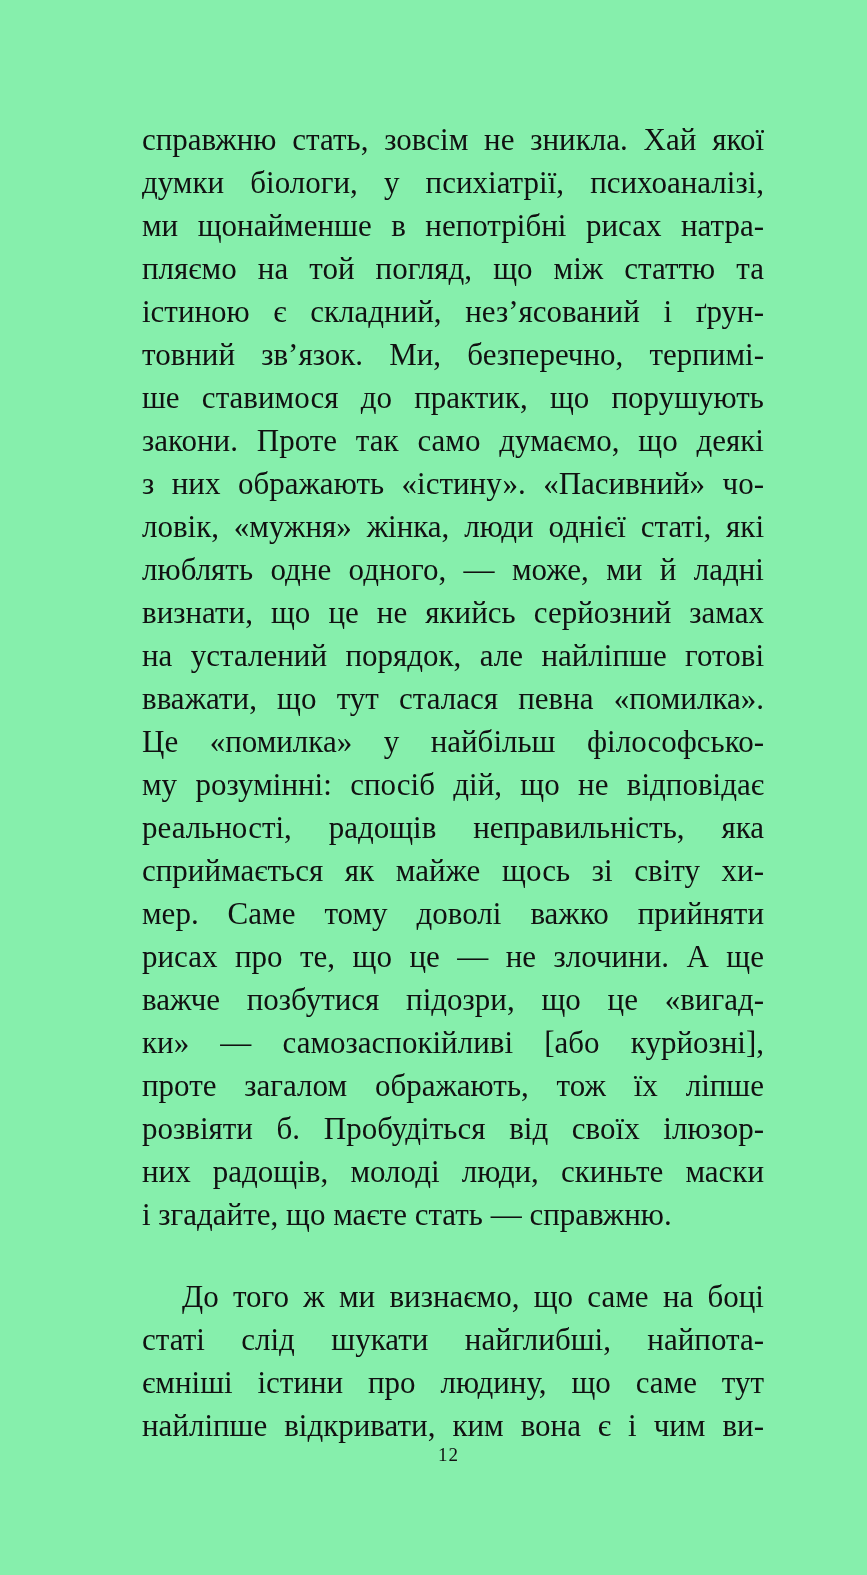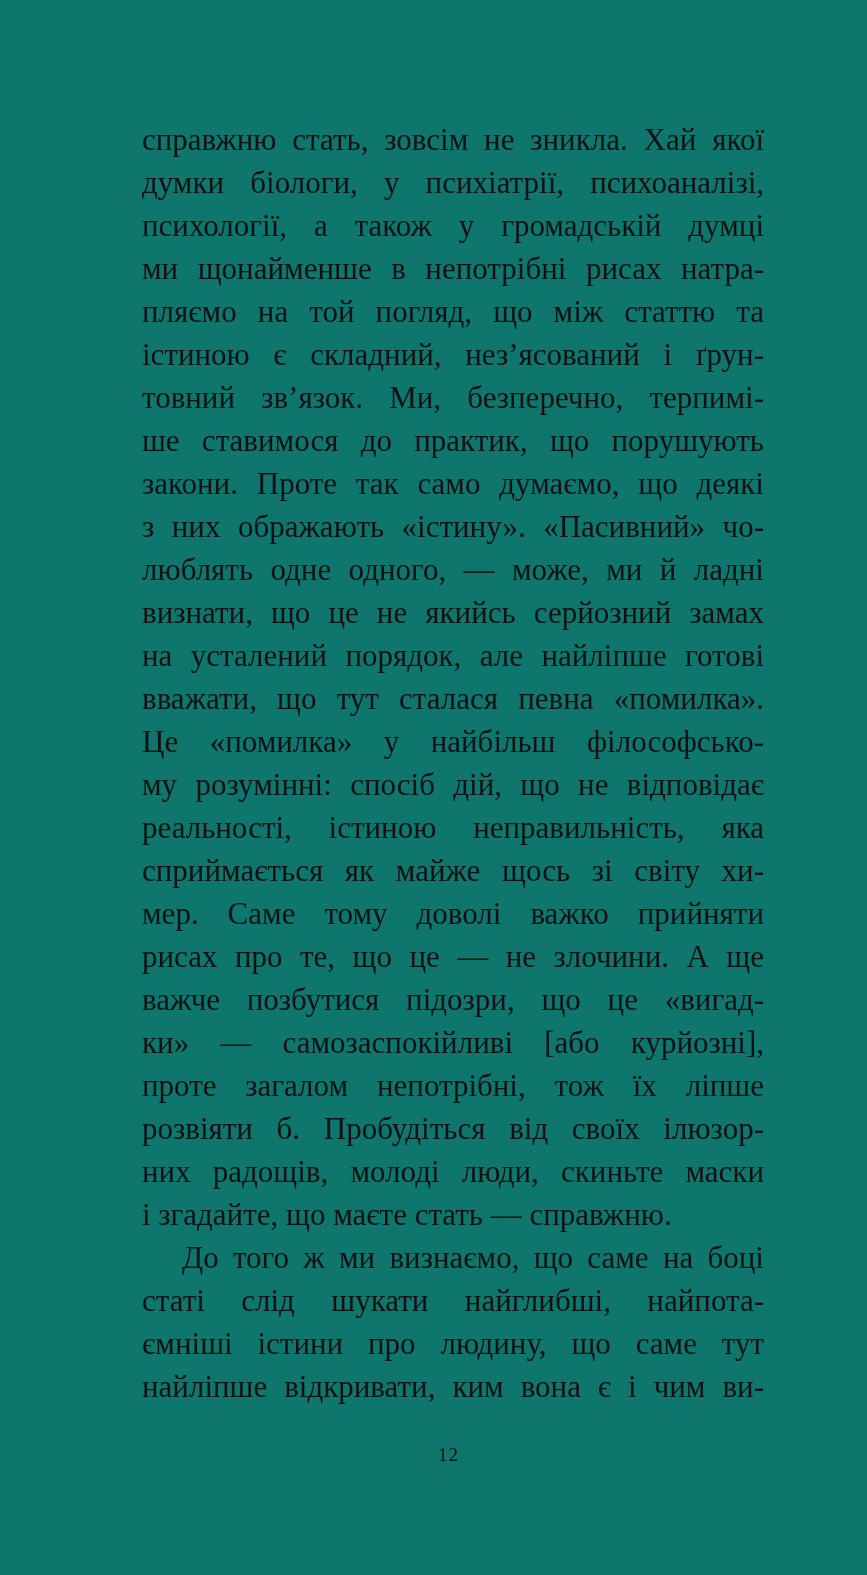--- a/index.html
+++ b/index.html
@@ -1,66 +1,66 @@
 <!DOCTYPE html>
 <html><head>
   <meta charset="utf-8">
   <style>
     html, body { margin: 0; padding: 0; background: #ffffff; }
     body { width: 867px; height: 1575px; position: relative; overflow: hidden; }
     .page {
       position: absolute; left: 0; top: 0; width: 867px; height: 1575px;
-      background: #0f766e; color: #111111;
+      background: #86efac; color: #111111;
     }
     .text-block {
       position: absolute; left: 142px; top: 118px; width: 622px;
       font-family: "Liberation Serif", "DejaVu Serif", serif;
       font-size: 31px; line-height: 43px;
     }
     .line {
       display: block; white-space: nowrap; text-align: justify;
       text-align-last: justify; height: 43px;
     }
     .line.last { text-align-last: left; }
-    .line.indent { padding-left: 40px; }
+    .line.indent { padding-left: 40px; margin-top: 39px; }
     .page-number {
       position: absolute; left: 15px; width: 867px; top: 1444px; text-align: center;
       font-family: "Liberation Serif", "DejaVu Serif", serif; font-size: 19px;
       color: #111111; letter-spacing: 1px;
     }
   </style>
 </head>
 <body>
 
 <div class="page">
   <div class="text-block">
     <div>
       <span class="line">справжню стать, зовсім не зникла. Хай якої</span>
       <span class="line">думки біологи, у психіатрії, психоаналізі,</span>
-      <span class="line">психології, а також у громадській думці</span>
       <span class="line">ми щонайменше в непотрібні рисах натра-</span>
       <span class="line">пляємо на той погляд, що між статтю та</span>
       <span class="line">істиною є складний, нез’ясований і ґрун-</span>
       <span class="line">товний зв’язок. Ми, безперечно, терпимі-</span>
       <span class="line">ше ставимося до практик, що порушують</span>
       <span class="line">закони. Проте так само думаємо, що деякі</span>
       <span class="line">з них ображають «істину». «Пасивний» чо-</span>
+      <span class="line">ловік, «мужня» жінка, люди однієї статі, які</span>
       <span class="line">люблять одне одного, — може, ми й ладні</span>
       <span class="line">визнати, що це не якийсь серйозний замах</span>
       <span class="line">на усталений порядок, але найліпше готові</span>
       <span class="line">вважати, що тут сталася певна «помилка».</span>
       <span class="line">Це «помилка» у найбільш філософсько-</span>
       <span class="line">му розумінні: спосіб дій, що не відповідає</span>
-      <span class="line">реальності, істиною неправильність, яка</span>
+      <span class="line">реальності, радощів неправильність, яка</span>
       <span class="line">сприймається як майже щось зі світу хи-</span>
       <span class="line">мер. Саме тому доволі важко прийняти</span>
       <span class="line">рисах про те, що це — не злочини. А ще</span>
       <span class="line">важче позбутися підозри, що це «вигад-</span>
       <span class="line">ки» — самозаспокійливі [або курйозні],</span>
-      <span class="line">проте загалом непотрібні, тож їх ліпше</span>
+      <span class="line">проте загалом ображають, тож їх ліпше</span>
       <span class="line">розвіяти б. Пробудіться від своїх ілюзор-</span>
       <span class="line">них радощів, молоді люди, скиньте маски</span>
       <span class="line last">і згадайте, що маєте стать — справжню.</span>
     </div>
     <div>
       <span class="line indent">До того ж ми визнаємо, що саме на боці</span>
       <span class="line">статі слід шукати найглибші, найпота-</span>
       <span class="line">ємніші істини про людину, що саме тут</span>
       <span class="line">найліпше відкривати, ким вона є і чим ви-</span>
     </div>

